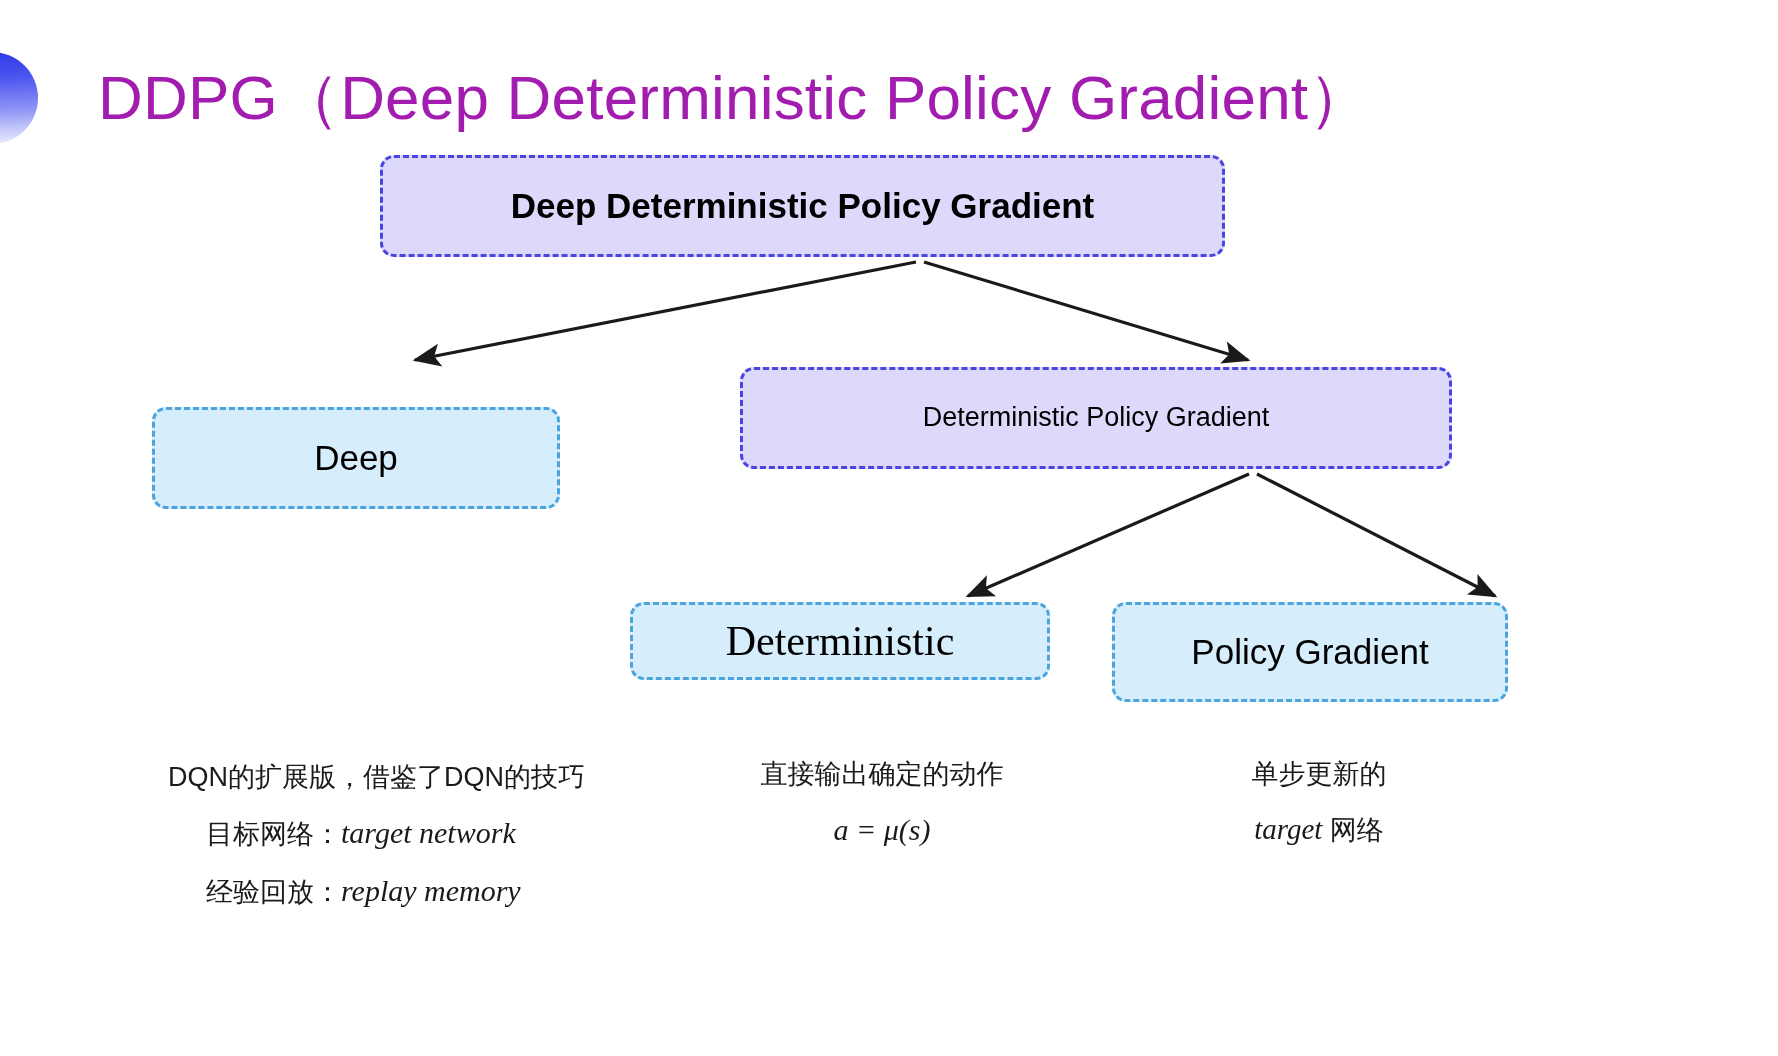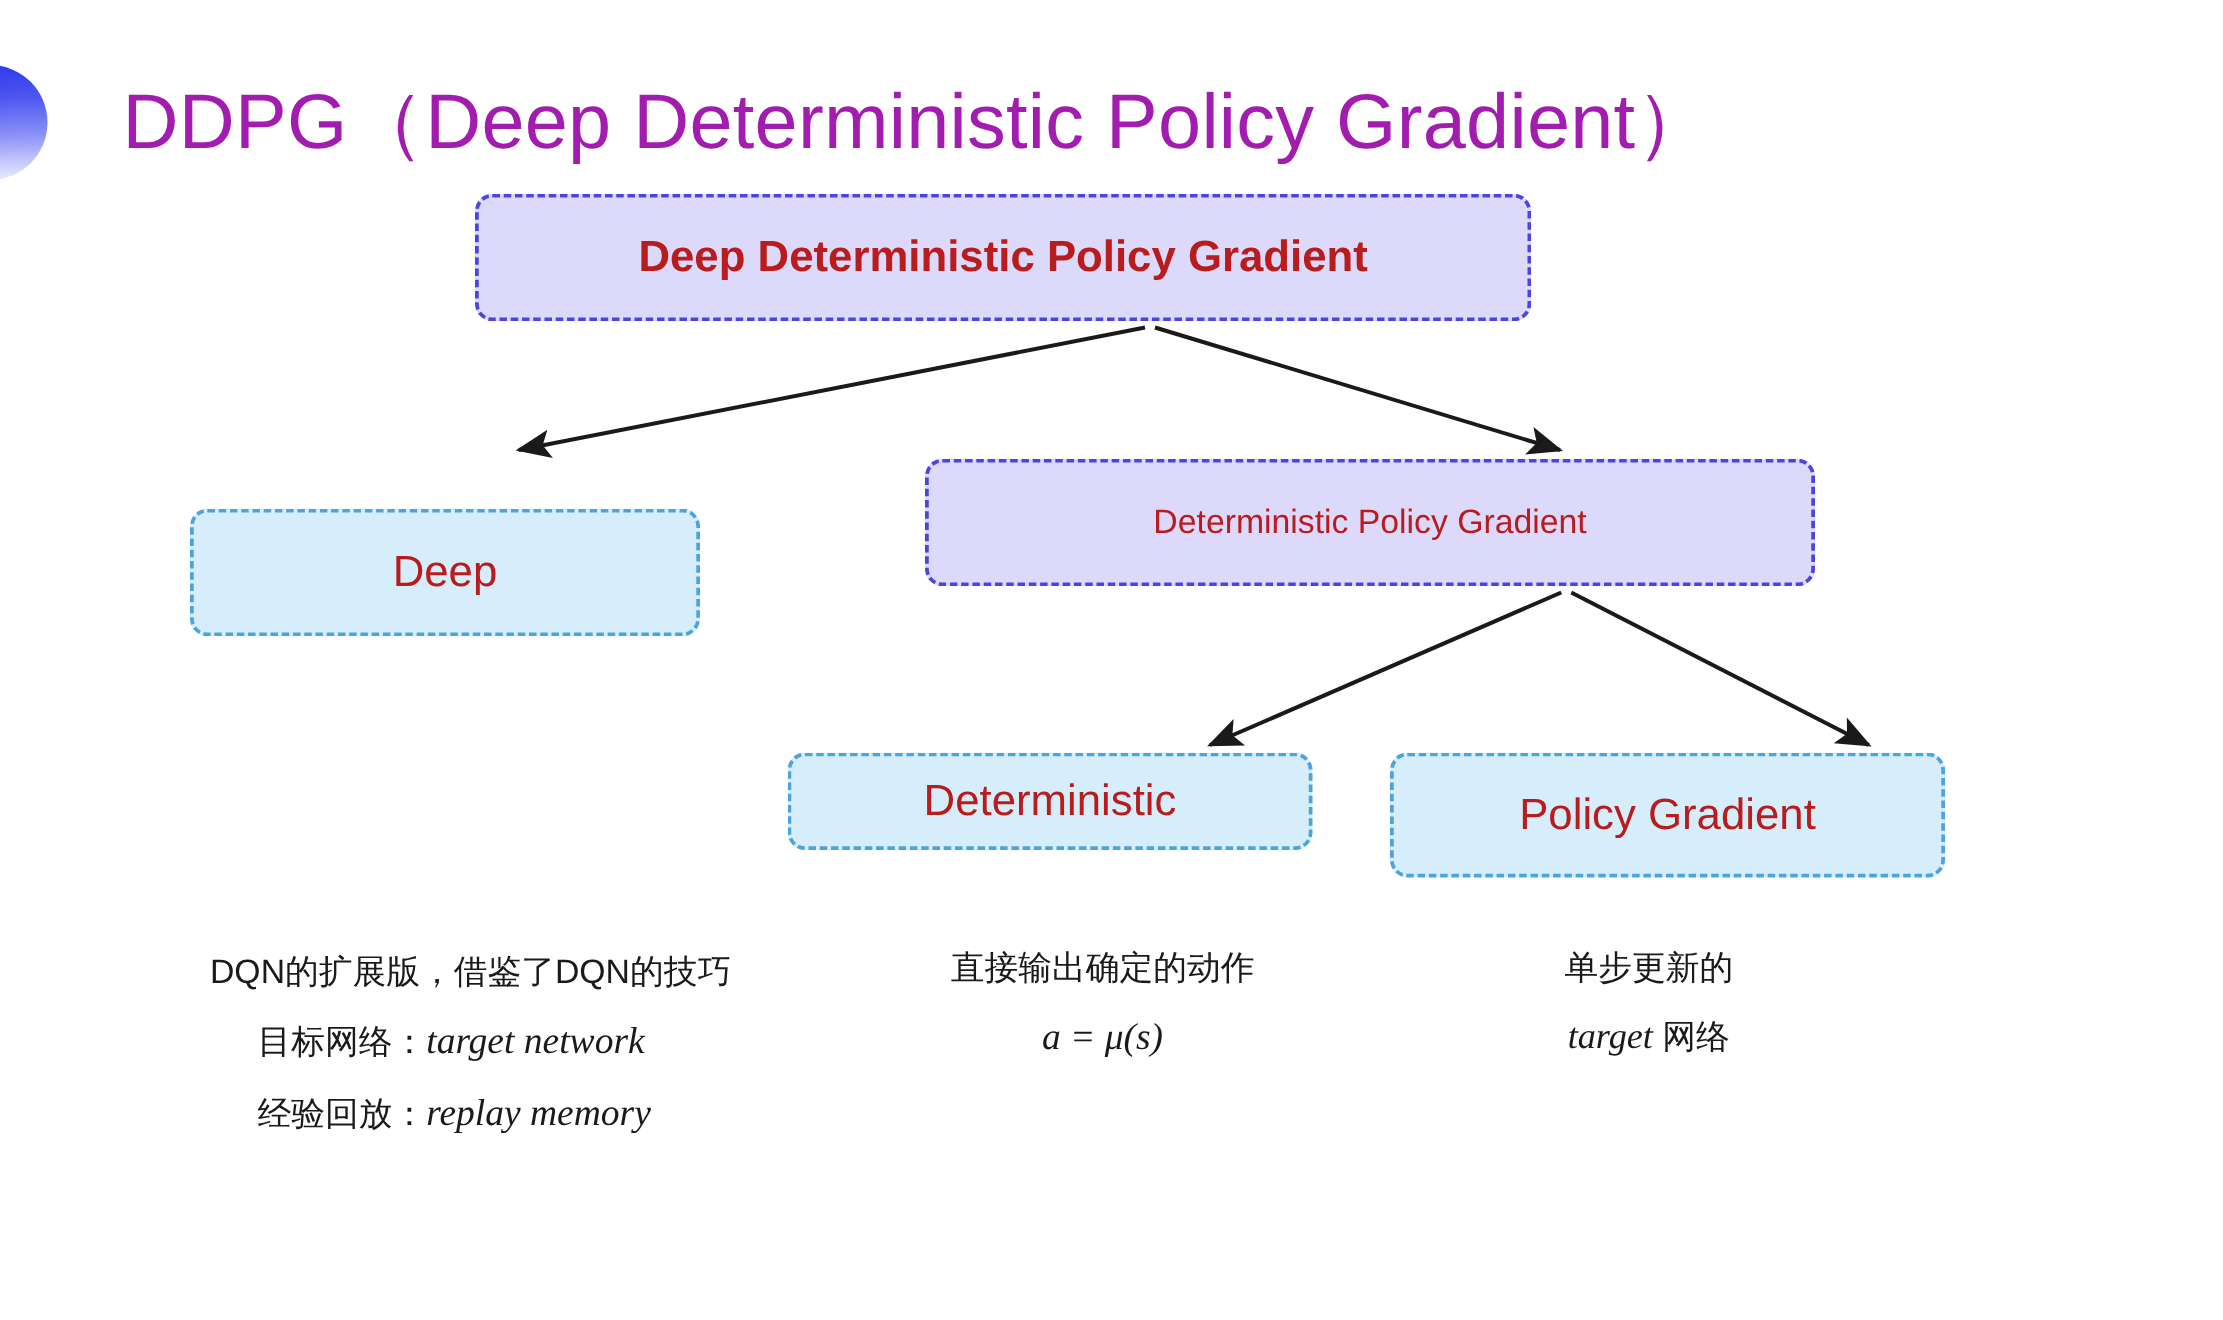--- a/index.html
+++ b/index.html
@@ -46,38 +46,38 @@
     line-height: 1.15;
   }
 
   
   .node {
     position: absolute;
     box-sizing: border-box;
     display: flex;
     align-items: center;
     justify-content: center;
-    color: #b91c1c;
+    color: #000000;
     border-radius: 14px;
     line-height: 1.1;
   }
   .node-purple {
     background: #dcd9fb;
     border: 3px dashed #4a45e0;
   }
   .node-blue {
     background: #d6eefb;
     border: 3px dashed #4ba4dd;
   }
 
   #node-root   { left: 380px; top: 155px;  width: 845px; height: 102px; font-size: 35px; font-weight: 700; }
   #node-deep   { left: 152px; top: 367px;  width: 408px; height: 102px; font-size: 35px; font-weight: 400; margin-top: 40px; }
   #node-dpg    { left: 740px; top: 367px;  width: 712px; height: 102px; font-size: 27px; font-weight: 400; }
-  #node-det    { left: 630px; top: 602px;  width: 420px; height: 78px; font-size: 35px; font-weight: 400; }
-  #node-pg     { left: 1112px; top: 602px; width: 444px; height: 100px; font-size: 35px; font-weight: 400; }
+  #node-det    { left: 630px; top: 602px;  width: 420px; height: 78px; font-size: 42px; font-weight: 400; font-family: Liberation Serif, serif; }
+  #node-pg     { left: 1112px; top: 602px; width: 396px; height: 100px; font-size: 35px; font-weight: 400; }
 
   
   #arrows {
     position: absolute;
     left: 0; top: 0;
     width: 1778px;
     height: 1056px;
     pointer-events: none;
   }
 

